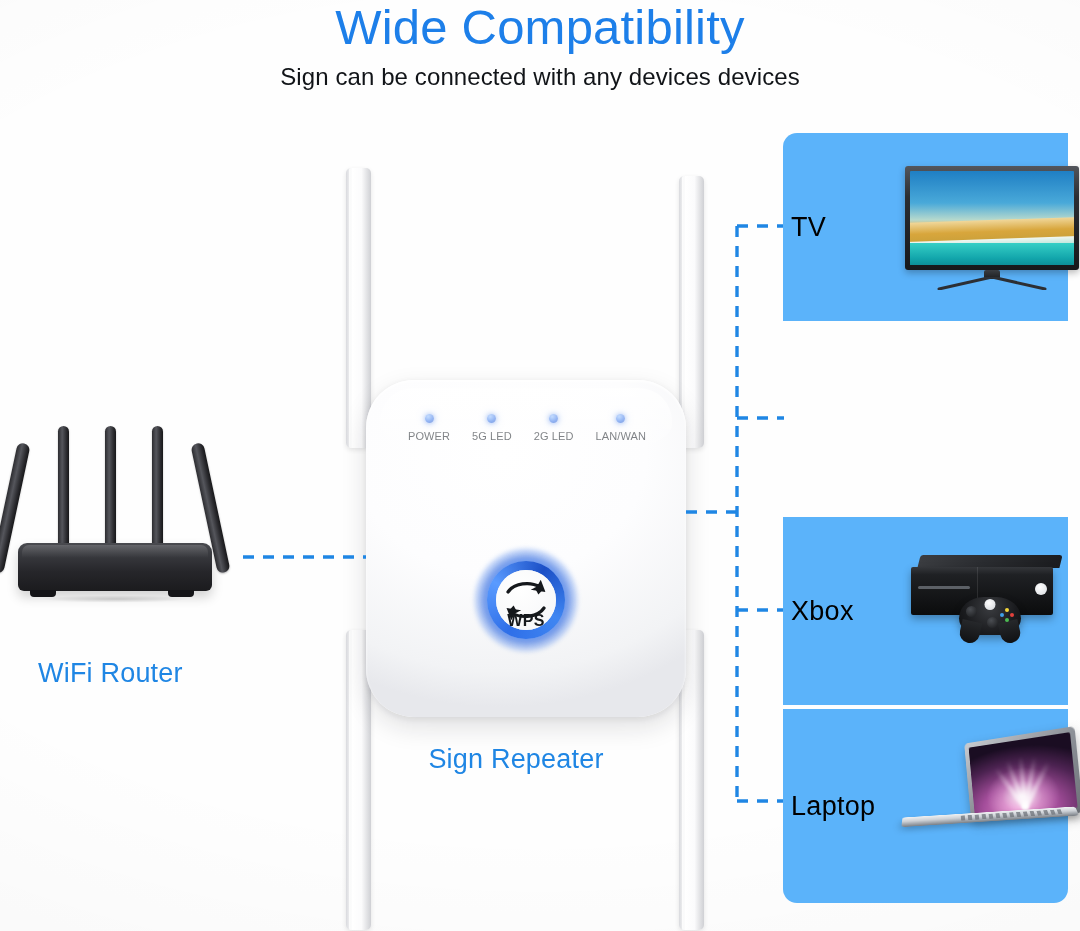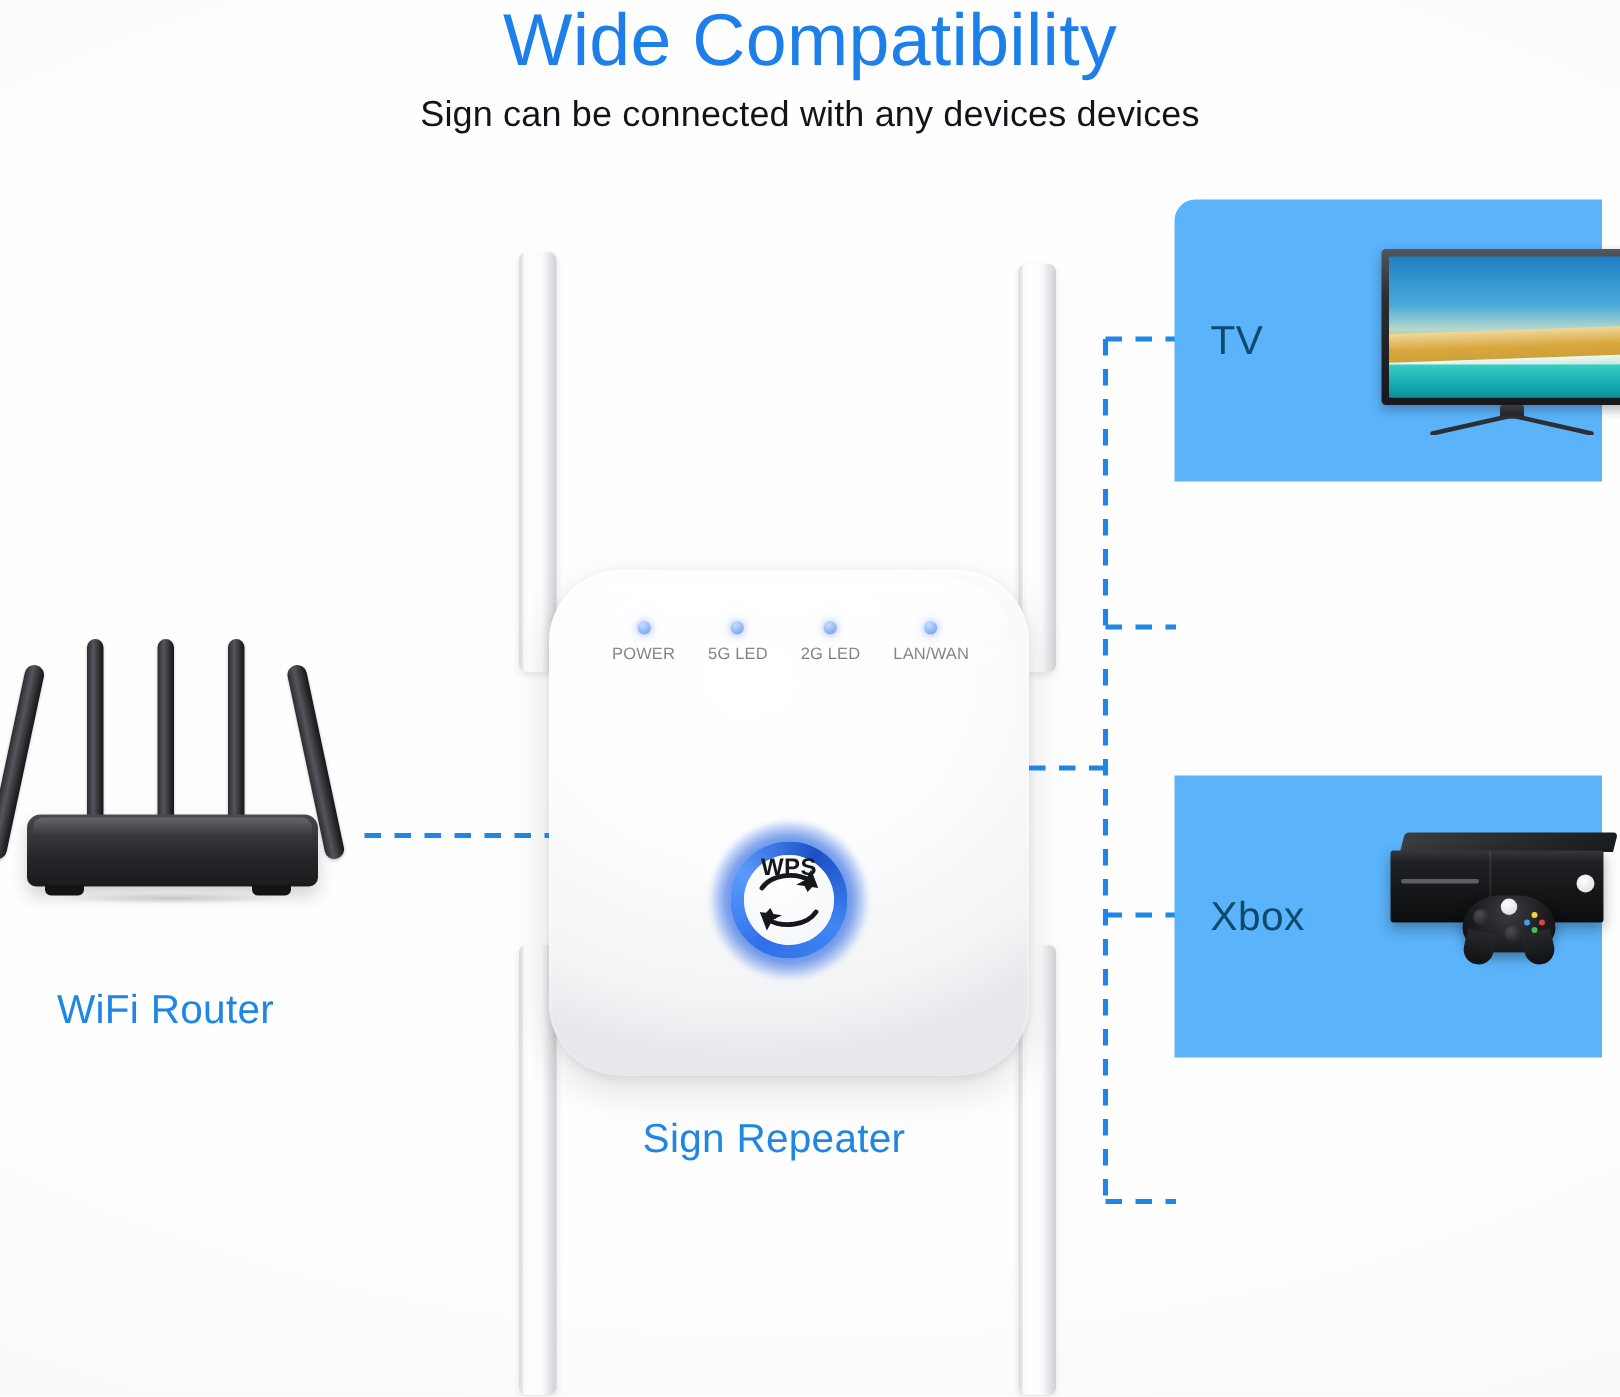--- a/index.html
+++ b/index.html
@@ -104,21 +104,21 @@
     position:absolute; left:13px; top:13px; width:78px; height:78px; border-radius:50%;
     border:9px solid transparent;
     background:
       linear-gradient(#f7f8fa,#f7f8fa) padding-box,
       conic-gradient(from 210deg,#2f6fe8,#5a9bff,#1b4fc6,#3f86f2,#2f6fe8) border-box;
     box-shadow:0 0 10px rgba(42,108,235,.55), inset 0 0 7px rgba(42,108,235,.30);
   }
   .wps-face{
     position:absolute; left:22px; top:22px; width:60px; height:60px; border-radius:50%;
     background:radial-gradient(circle at 40% 32%, #ffffff, #f4f5f7);
-    display:flex; align-items:flex-start; justify-content:center;
+    display:flex; align-items:flex-end; justify-content:center;
   }
   .wps-txt{ font-size:16px; font-weight:700; color:#15181c; letter-spacing:.3px; }
   .wps-arrows{ position:absolute; left:22px; top:22px; width:60px; height:60px; }
   .repeater-label{
     position:absolute; left:0; right:0; top:576px; text-align:center;
     font-size:27px; color:#1f86e4; letter-spacing:.2px;
   }
 
   
   #links{ position:absolute; inset:0; pointer-events:none; }
@@ -127,21 +127,21 @@
   #panels{ position:absolute; left:783px; top:133px; width:285px; height:770px; }
   .panel{
     position:absolute; left:0; width:285px; background:#5bb3fa;
     display:flex; align-items:center;
   }
   .panel.p0{ top:0px;   height:188px; border-radius:14px 0 0 0; }
   .panel.p1{ top:192px; height:188px; }
   .panel.p2{ top:384px; height:188px; }
   .panel.p3{ top:576px; height:194px; border-radius:0 0 14px 14px; }
   .panel-label{
-    color:#0c4a6e; font-size:27px; letter-spacing:.3px; margin-left:24px; width:92px; flex:none;
+    color:#000000; font-size:27px; letter-spacing:.3px; margin-left:8px; width:92px; flex:none;
   }
   .panel-art{ position:relative; flex:1; height:100%; }
 
   
   .tv{ position:absolute; left:22px; top:33px; width:174px; height:104px; }
   .tv-frame{
     position:absolute; inset:0; border-radius:3px; padding:4px;
     background:linear-gradient(180deg,#53565c,#2b2d31 30%,#17181b 100%);
     box-shadow:0 3px 7px rgba(0,0,0,.27);
   }
@@ -375,16 +375,35 @@
               <i style="left:5px; top:0;   background:#f3d63a;"></i>
               <i style="left:0;   top:5px; background:#3fa0e8;"></i>
               <i style="left:10px;top:5px; background:#e2413c;"></i>
               <i style="left:5px; top:10px;background:#4cbb52;"></i>
             </span>
           </div>
         </div>
       </div>
     </div>
 
+    <div class="panel p3">
+      <div class="panel-label">Laptop</div>
+      <div class="panel-art">
+        <div class="laptop">
+          <div class="lp-lid">
+            <div class="lp-screen">
+              <span class="lp-ray" style="transform:rotate(-34deg);"></span>
+              <span class="lp-ray" style="transform:rotate(-17deg);"></span>
+              <span class="lp-ray" style="transform:rotate(0deg);"></span>
+              <span class="lp-ray" style="transform:rotate(17deg);"></span>
+              <span class="lp-ray" style="transform:rotate(34deg);"></span>
+            </div>
+          </div>
+          <div class="lp-base">
+            <div class="lp-keys"></div>
+          </div>
+        </div>
+      </div>
+    </div>
 
   </div>
 
 </div>
 
 </body></html>

